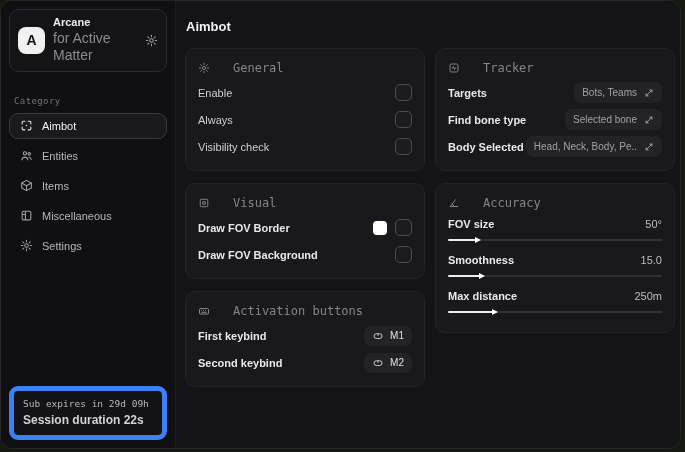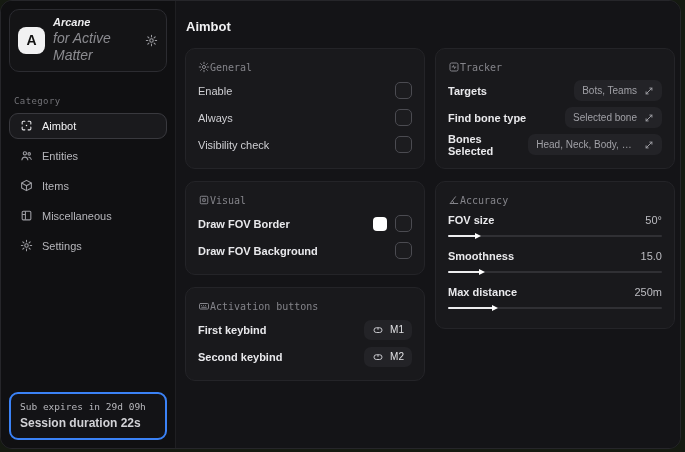--- a/index.html
+++ b/index.html
@@ -33,21 +33,21 @@
     padding: 6px 8px;
     display: flex; align-items: center; gap: 8px;
   }
   .logo {
     width: 27px; height: 27px; flex: none;
     background: #f1f1f2; color: #111;
     border-radius: 8px;
     display: grid; place-items: center;
     font-weight: bold; font-size: 14px;
   }
-  .brand-text { line-height: 1.25; min-width: 0; font-style: italic; }
+  .brand-text { line-height: 1.25; min-width: 0; }
   .brand-name { font-size: 11px; font-weight: bold; color: #ececee; }
   .brand-sub { font-size: 14px; color: #8b8b90; }
   .brand-gear { margin-left: auto; color: #9a9a9f; display: flex; cursor: pointer; }
   .category {
     margin: 24px 5px 7px;
     font-family: "DejaVu Sans Mono", monospace;
     font-size: 9px; color: #737378; letter-spacing: .4px;
   }
   .nav { display: flex; flex-direction: column; gap: 4px; }
   .nav-item {
@@ -60,21 +60,21 @@
   }
   .nav-item .icon { color: #9c9ca2; display: flex; }
   .nav-item.active {
     background: #1a1a1d;
     border-color: #39393e;
     color: #f1f1f3;
   }
   .nav-item.active .icon { color: #e6e6e9; }
   .side-footer {
     margin-top: auto;
-    border: 2px solid #3b82f6;
+    border: 5px solid #3b82f6;
     background: #131316;
     border-radius: 9px;
     padding: 6px 9px;
     line-height: 1.5;
   }
   .expiry {
     font-family: "DejaVu Sans Mono", monospace;
     font-size: 9.5px; color: #b7b7bc;
   }
   .session { font-size: 12px; font-weight: bold; color: #d2d2d6; }
@@ -83,24 +83,24 @@
   .page-title { font-size: 13px; font-weight: bold; color: #f2f2f4; margin: 6px 0 14px 1px; }
   .cols { display: flex; gap: 10px; align-items: flex-start; }
   .col { width: 240px; flex: none; display: flex; flex-direction: column; gap: 12px; }
   .card {
     background: #19191c;
     border: 1px solid #242428;
     border-radius: 10px;
     padding: 9px 12px 10px;
   }
   .card-header {
-    display: flex; align-items: center; gap: 0;
+    display: flex; align-items: center; gap: 23px;
     color: #84848a;
     font-family: "DejaVu Sans Mono", monospace;
-    font-size: 10px;
+    font-size: 12px;
     padding: 3px 0 4px;
   }
   .card-header .icon { display: flex; }
   .row {
     display: flex; align-items: center; justify-content: space-between;
     min-height: 27px; font-size: 11px; color: #cfcfd3;
   }
   .row-label.bold { font-weight: bold; color: #e9e9ec; }
   .checkbox {
     width: 17px; height: 17px; flex: none;
@@ -346,21 +346,21 @@
             <button class="select">
               <span class="select-text">Selected bone</span>
               <span class="icon">
                 <svg width="10" height="10" viewBox="0 0 24 24" fill="none" stroke="currentColor" stroke-width="2.4" stroke-linecap="round" stroke-linejoin="round">
                     <path d="M14 5h5v5M19 5l-6.5 6.5M10 19H5v-5M5 19l6.5-6.5"></path>
                   </svg>
               </span>
             </button>
           </div>
           <div class="row">
-            <span class="row-label bold">Bones Selected</span>
+            <span class="row-label bold">Body Selected</span>
             <button class="select">
               <span class="select-text">Head, Neck, Body, Pe..</span>
               <span class="icon">
                 <svg width="10" height="10" viewBox="0 0 24 24" fill="none" stroke="currentColor" stroke-width="2.4" stroke-linecap="round" stroke-linejoin="round">
                     <path d="M14 5h5v5M19 5l-6.5 6.5M10 19H5v-5M5 19l6.5-6.5"></path>
                   </svg>
               </span>
             </button>
           </div>
         </section>

